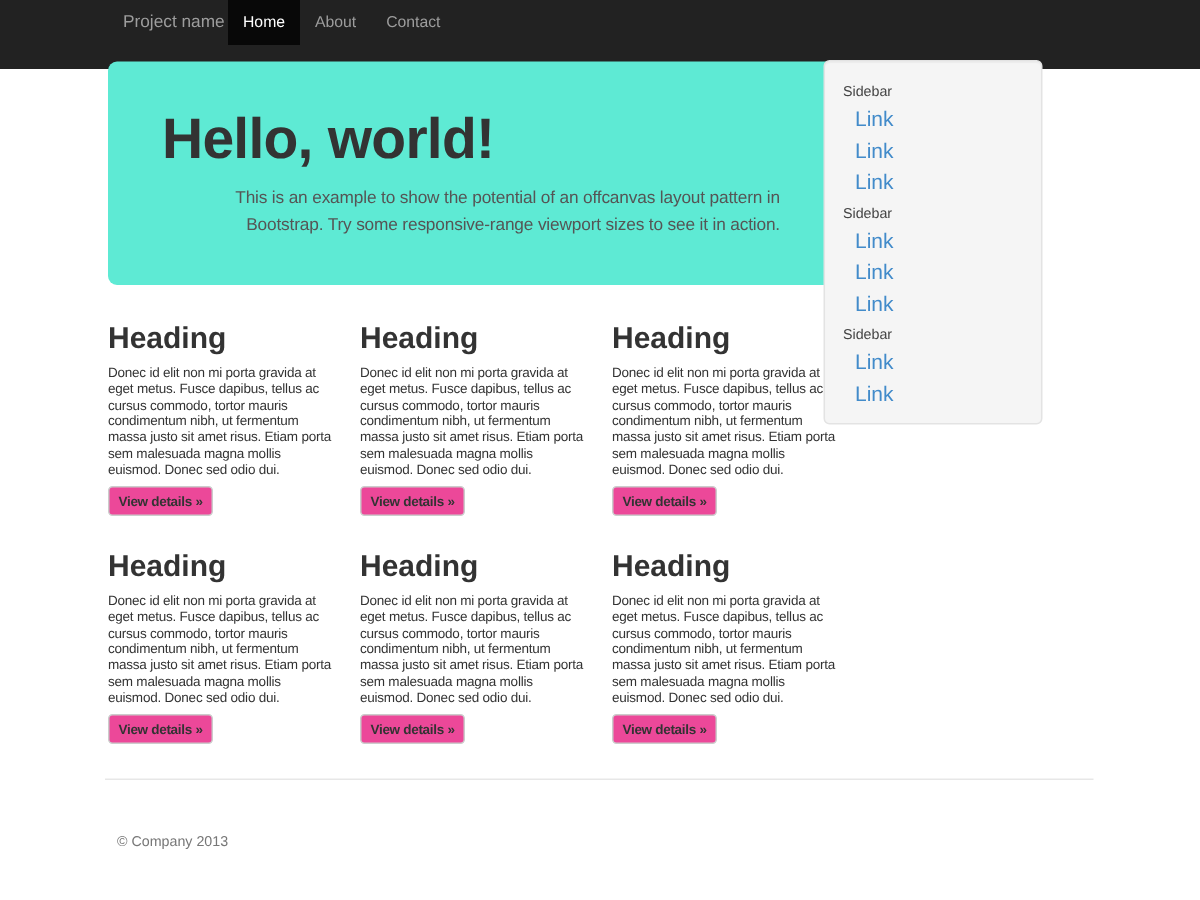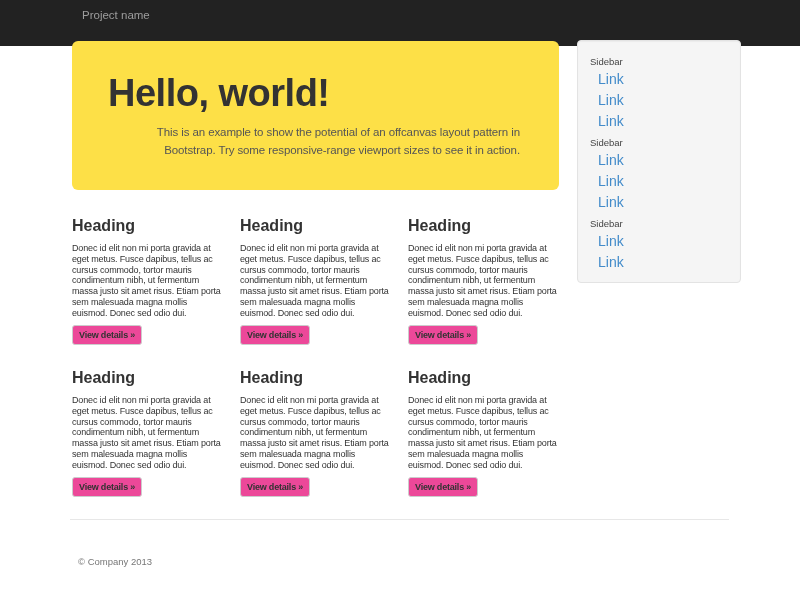--- a/index.html
+++ b/index.html
@@ -22,69 +22,74 @@
   }
   .nav-item {
     height: 30px; line-height: 30px; padding: 0 10px;
     font-size: 10.5px; color: #9d9d9d; cursor: pointer; white-space: nowrap;
   }
   .nav-item.active { background: #080808; color: #fff; }
 
   
   .jumbotron {
     position: absolute; left: 72px; top: 41px; width: 487px; height: 149px;
-    background: #fde047; border-radius: 6px; padding: 31px 30px 0 36px;
+    background: #5eead4; border-radius: 6px; padding: 31px 30px 0 36px;
   }
   .jumbotron h1 {
     margin: 0; font-size: 38px; line-height: 42px; font-weight: bold;
     color: #333; letter-spacing: -0.5px;
   }
   .jumbotron p {
     margin: 9px 0 0; font-size: 11.5px; line-height: 18px; color: #555;
     width: 412px; letter-spacing: -0.1px; text-align: right;
   }
 
   
   .sidebar {
-    position: absolute; left: 577px; top: 40px; width: 164px; height: 243px;
+    position: absolute; left: 549px; top: 40px; width: 146px; height: 243px;
     background: #f5f5f5; border: 1px solid #e3e3e3; border-radius: 4px;
     padding: 10px 12px; box-shadow: inset 0 1px 1px rgba(0,0,0,0.04);
   }
   .sb-title { font-size: 9.5px; color: #444; padding: 5px 0 2px; }
   .sb-link {
     display: block; font-size: 14px; line-height: 11px; color: #428bca;
     text-decoration: none; padding: 5px 0 5px 8px; cursor: pointer;
   }
 
   
   .main { position: absolute; left: 70px; top: 30px; width: 659px; height: 545px; }
   .cards-row { position: absolute; left: 2px; display: flex; gap: 16px; }
   .row-1 { top: 185px; }
   .row-2 { top: 337px; }
   .card { width: 152px; }
-  .card h2 { margin: 0; font-size: 16px; line-height: 22px; font-weight: bold; color: #333; }
+  .card h2 { margin: 0; font-size: 20px; line-height: 22px; font-weight: bold; color: #333; }
   .card p {
     margin: 6px 0 5px; font-size: 9px; line-height: 10.8px; color: #333;
     letter-spacing: -0.15px;
   }
   .btn {
     display: inline-block; padding: 4px 6px; font-size: 9px; font-weight: bold;
     letter-spacing: -0.2px; color: #333; background: #ec4899; border: 1px solid #ccc;
     border-radius: 3px; cursor: pointer; font-family: inherit; white-space: nowrap;
   }
 
   
   .footer-hr { position: absolute; left: 0; top: 489px; width: 659px; height: 0; border-top: 1px solid #e7e7e7; }
   .footer-text { position: absolute; left: 8px; top: 516px; font-size: 9.5px; color: #777; }
 </style>
 </head>
 <body>
 
 <nav class="navbar">
   <a class="navbar-brand">Project name</a>
+  <ul class="navbar-nav">
+    <li class="nav-item active">Home</li>
+    <li class="nav-item">About</li>
+    <li class="nav-item">Contact</li>
+  </ul>
 </nav>
 
 <div class="jumbotron">
   <h1>Hello, world!</h1>
   <p>This is an example to show the potential of an offcanvas layout pattern in Bootstrap. Try some responsive-range viewport sizes to see it in action.</p>
 </div>
 
 <aside class="sidebar">
   <div class="sb-title">Sidebar</div>
   <a class="sb-link">Link</a>

